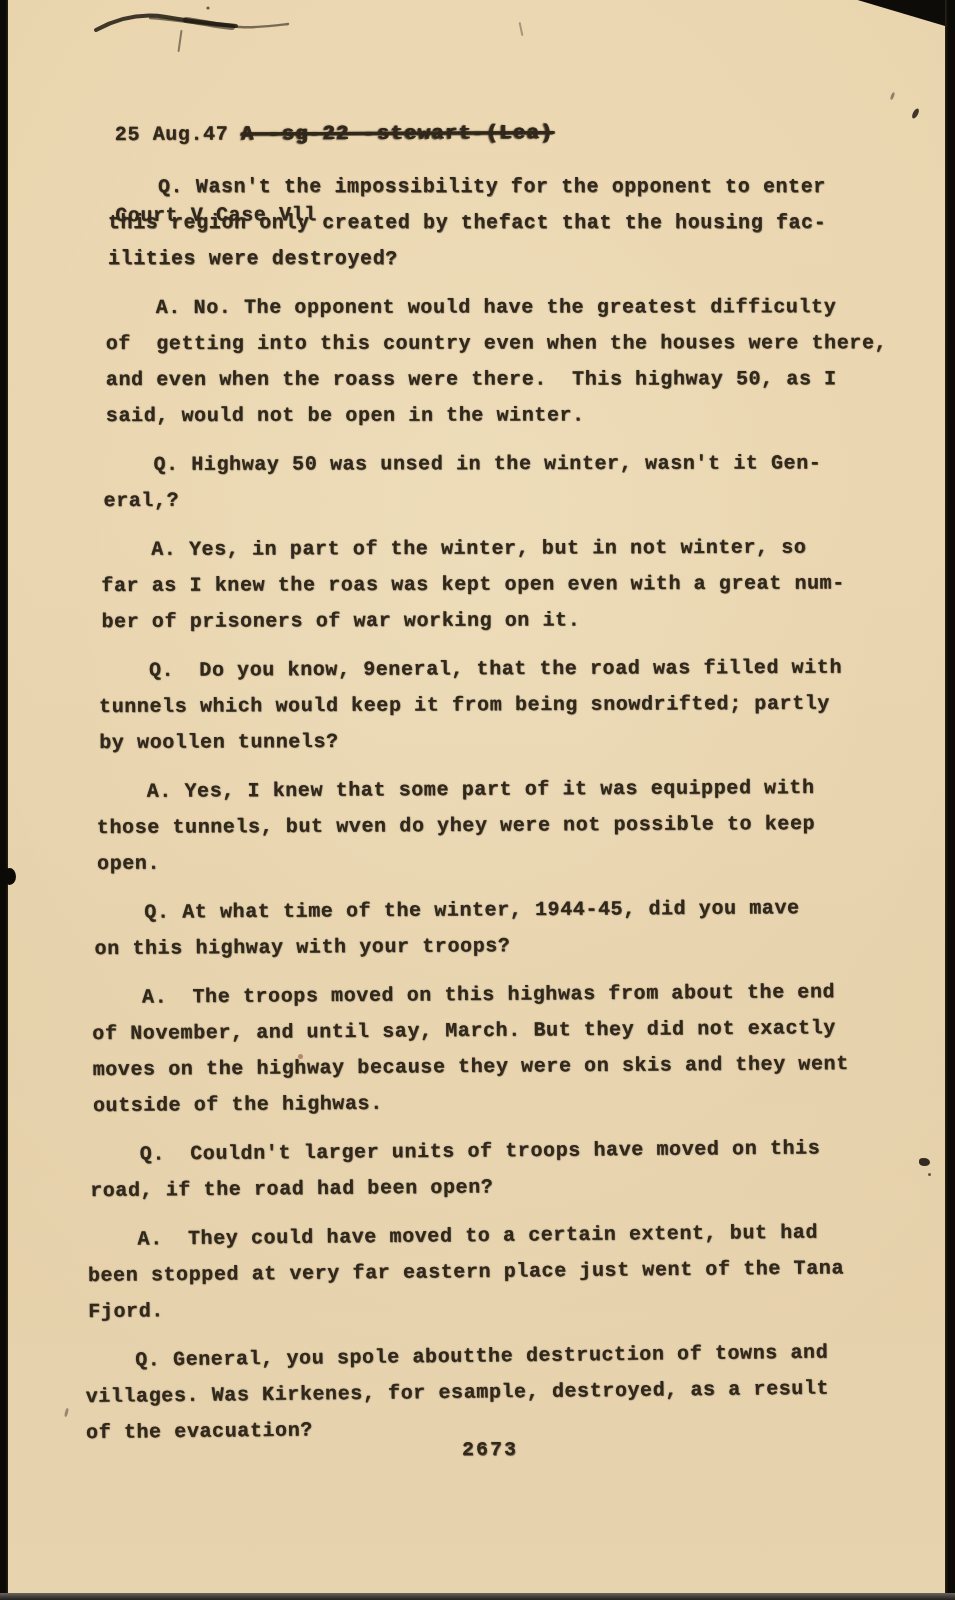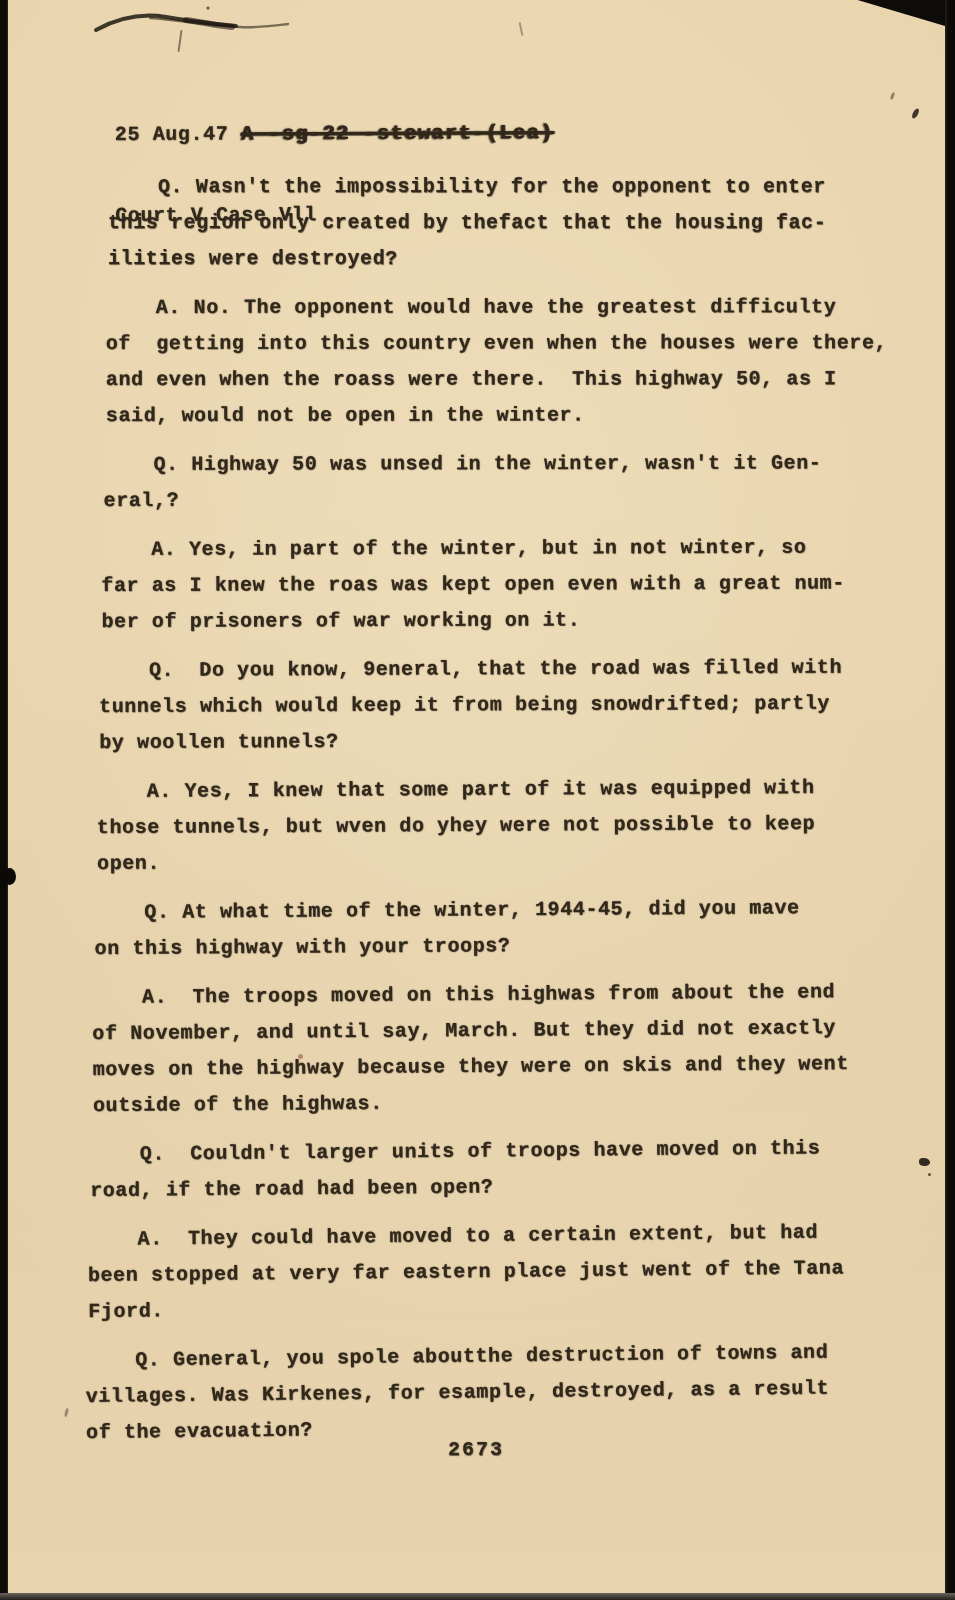--- a/index.html
+++ b/index.html
@@ -78,21 +78,21 @@
     margin: 0 0 13px 0;
     transform-origin: left top;
   }
   .tline {
     display: block;
     height: 36px;
     line-height: 36px;
   }
   .findent { padding-left: 50px; }
   .page-number {
-    position: absolute; left: 440px; top: 1438px;
+    position: absolute; left: 454px; top: 1438px;
     letter-spacing: 2px;
   }
   
   .smudge-top { position: absolute; left: 82px; top: 4px; }
   .stain { position: absolute; background: #201a12; border-radius: 50%; }
   .stain-a { left: 905px; top: 108px; width: 5px; height: 11px; transform: rotate(28deg); opacity: .85; }
   .stain-b { left: 911px; top: 1158px; width: 11px; height: 8px; opacity: .9; border-radius: 40% 60% 50% 50%; }
   .stain-c { left: 920px; top: 1173px; width: 3px; height: 3px; opacity: .7; }
   .stain-d { left: 290px; top: 1054px; width: 5px; height: 5px; background: #8a4a3a; opacity: .55; }
   .stain-e { left: 171px; top: 30px; width: 2px; height: 22px; transform: rotate(8deg); opacity: .5; border-radius: 2px; }

